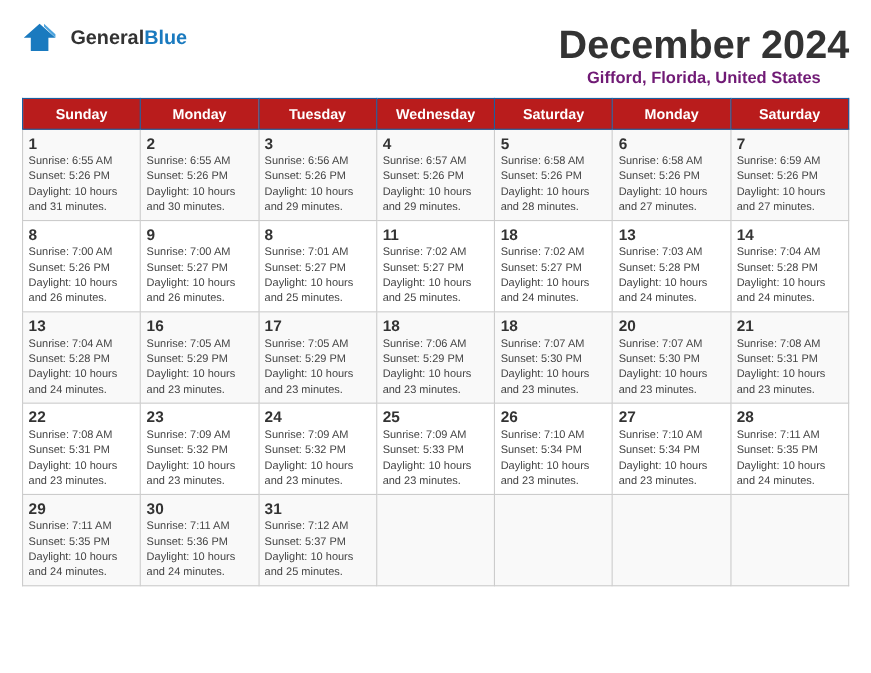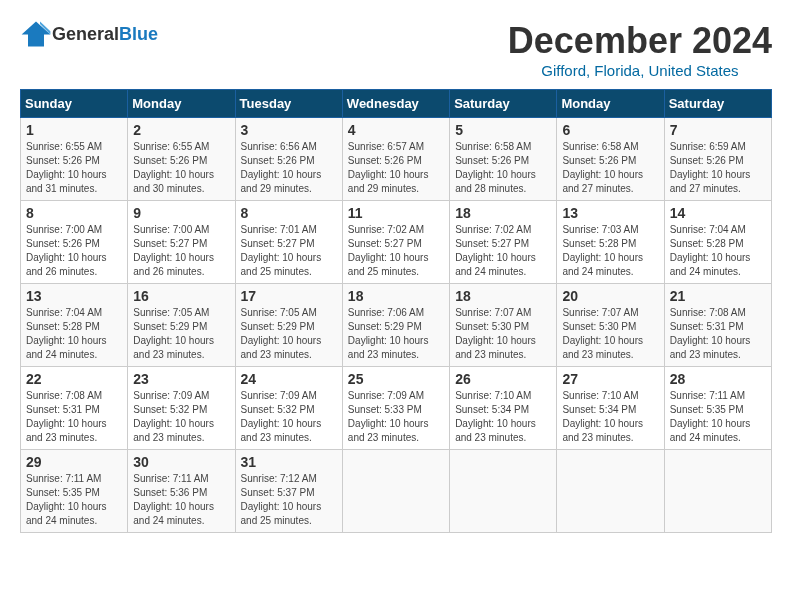--- a/index.html
+++ b/index.html
@@ -12,50 +12,51 @@
     }
     .header-area {
       display: flex;
       justify-content: space-between;
       align-items: flex-start;
       margin-bottom: 10px;
     }
     .logo {
       display: flex;
       align-items: center;
-      gap: 0;
+      gap: 12px;
     }
     .logo-icon {
       width: 32px;
       height: 28px;
     }
     .title-area {
       text-align: center;
     }
     .month-title {
       font-size: 36px;
       font-weight: bold;
       color: #333;
     }
     .location-title {
       font-size: 15px;
-      color: #0369a1;
+      color: #701a75;
+      font-weight: bold;
     }
     table {
       width: 100%;
       border-collapse: collapse;
       table-layout: fixed;
     }
     thead th {
-      background-color: #0c4a6e;
+      background-color: #b91c1c;
       color: #fff;
       font-size: 13px;
       font-weight: bold;
       padding: 6px 4px;
-      text-align: left;
+      text-align: center;
       border: 1px solid #1a5fa0;
       margin-top: 16px;
     }
     tbody td {
       border: 1px solid #ccc;
       vertical-align: top;
       padding: 4px 5px;
       font-size: 10.5px;
       color: #333;
       height: 80px;

